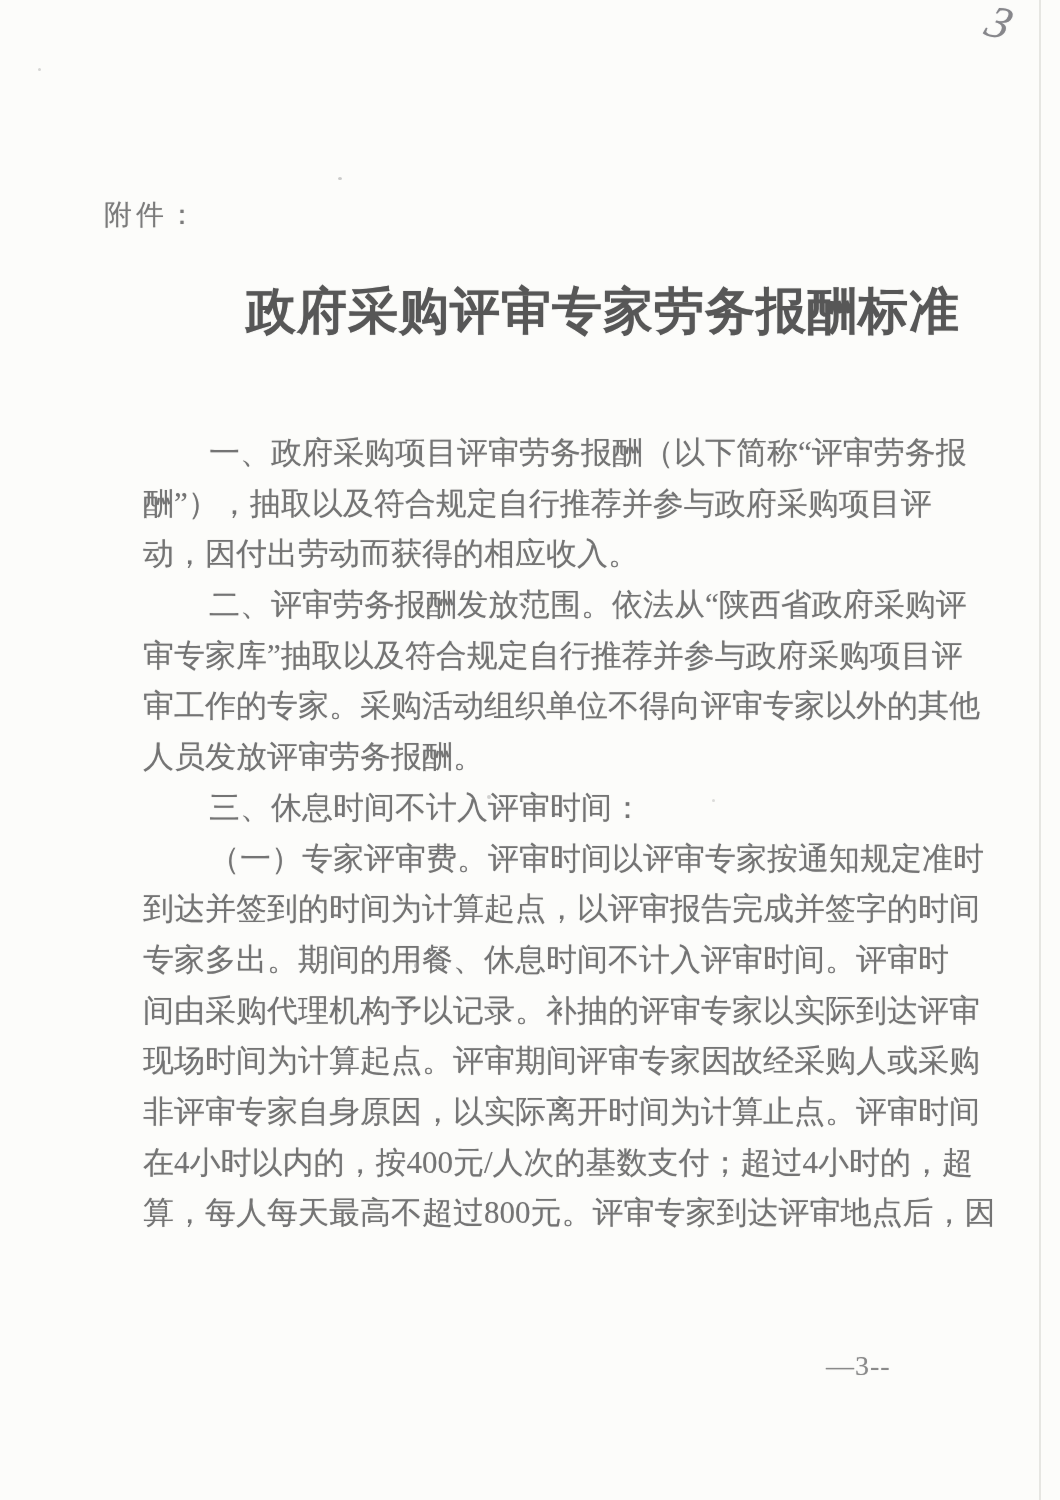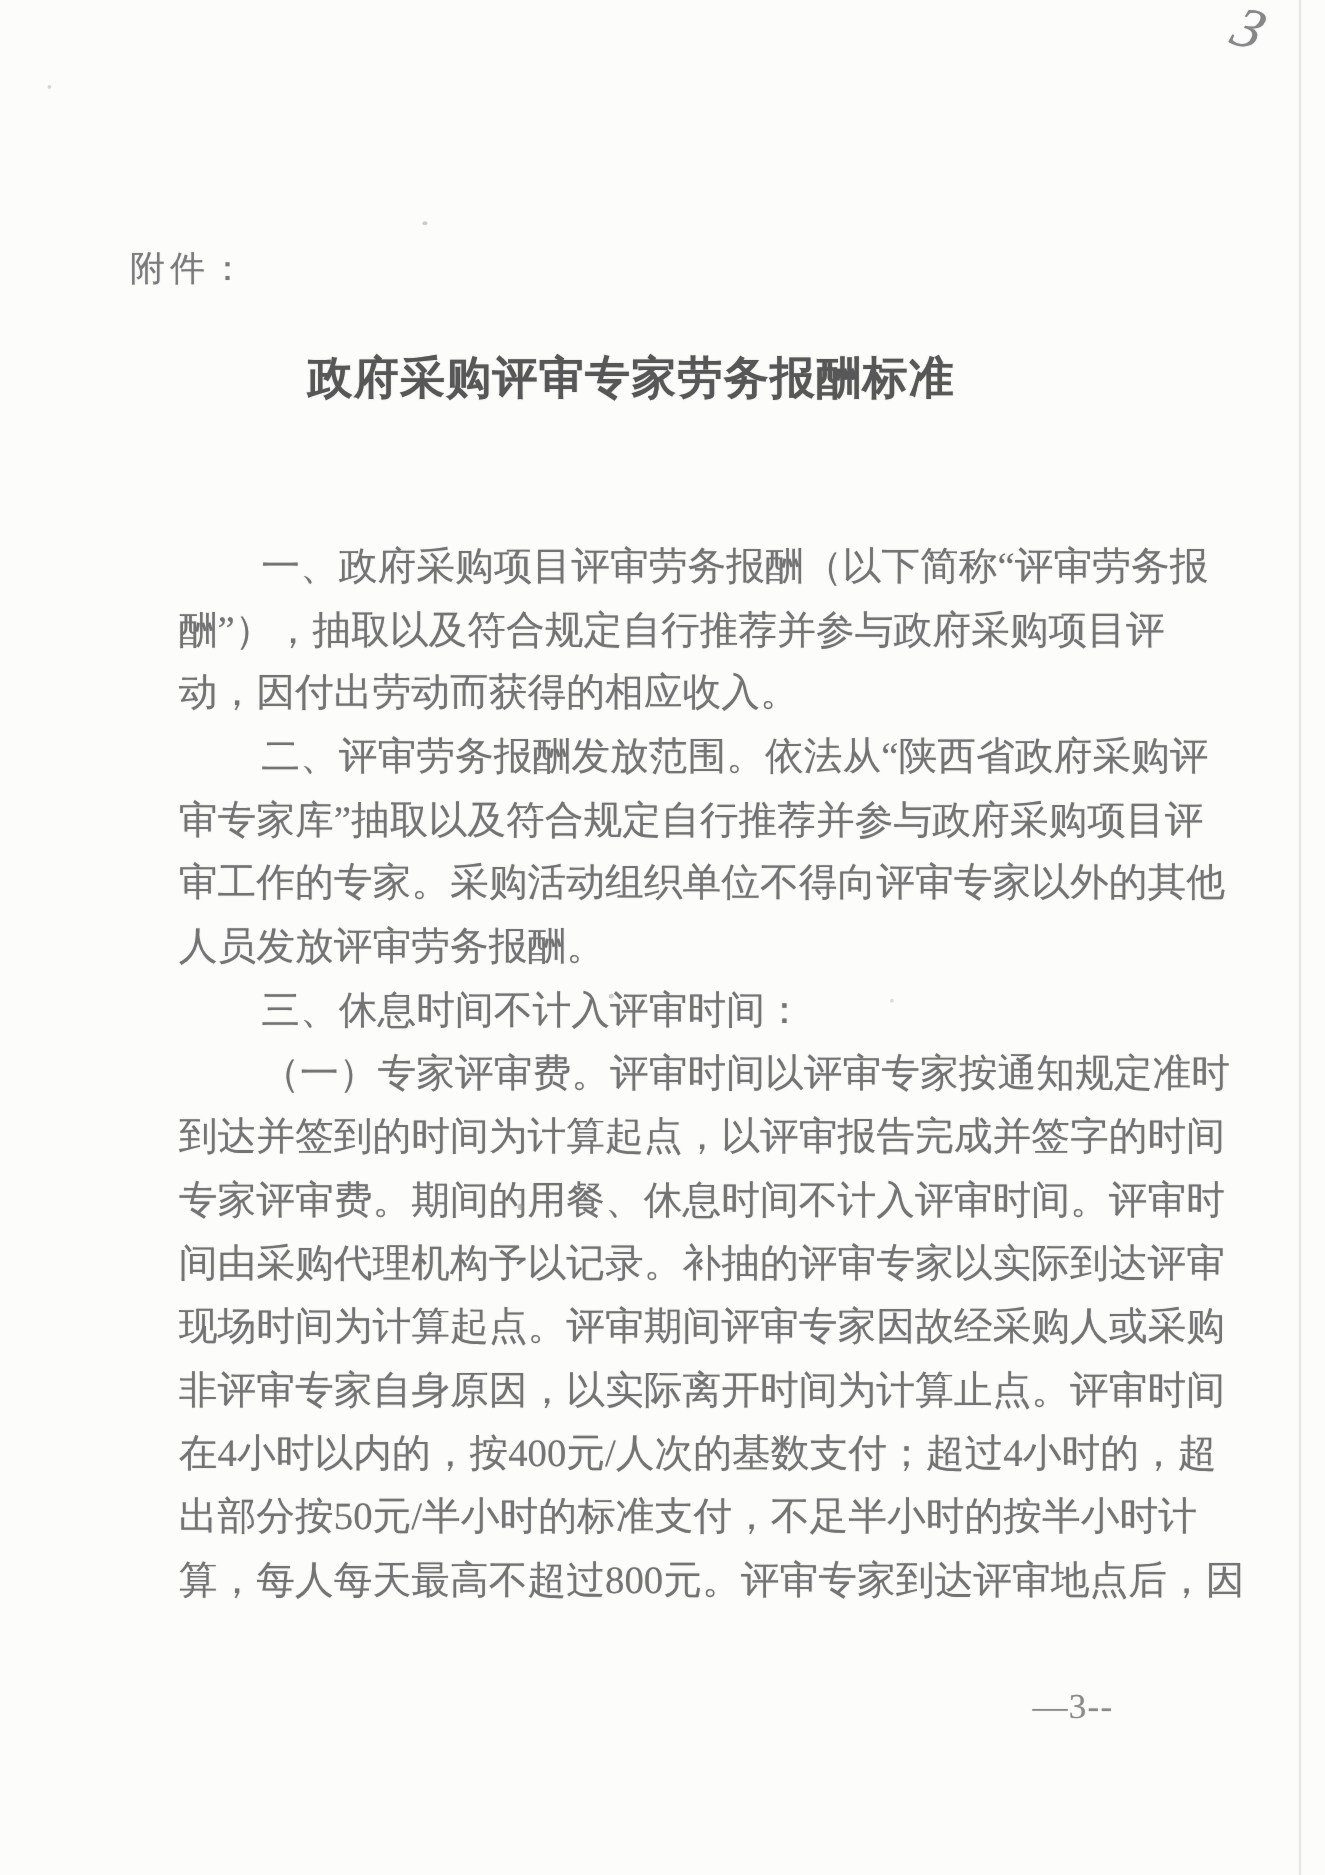--- a/index.html
+++ b/index.html
@@ -33,21 +33,21 @@
     color: #7b7b7b;
     letter-spacing: 4px;
     text-shadow: 0 0 1px rgba(120,120,120,.45);
     margin-top: 26px;
   }
   .doc-title {
     position: absolute;
     left: 246px;
     top: 278px;
     margin: 0;
-    font-size: 36px;
+    font-size: 50px;
     font-weight: bold;
     color: #575757;
     letter-spacing: 1px;
     white-space: nowrap;
     text-shadow: 0 0 1px rgba(90,90,90,.5);
   }
   .doc-body {
     position: absolute;
     left: 103px;
     top: 428px;
@@ -111,26 +111,25 @@
   <div class="text-line indent">一、政府采购项目评审劳务报酬（以下简称“评审劳务报</div>
       <div class="text-line">酬”），抽取以及符合规定自行推荐并参与政府采购项目评</div>
       <div class="text-line para-end">动，因付出劳动而获得的相应收入。</div>
       <div class="text-line indent">二、评审劳务报酬发放范围。依法从“陕西省政府采购评</div>
       <div class="text-line">审专家库”抽取以及符合规定自行推荐并参与政府采购项目评</div>
       <div class="text-line">审工作的专家。采购活动组织单位不得向评审专家以外的其他</div>
       <div class="text-line para-end">人员发放评审劳务报酬。</div>
       <div class="text-line indent para-end">三、休息时间不计入评审时间：</div>
       <div class="text-line indent">（一）专家评审费。评审时间以评审专家按通知规定准时</div>
       <div class="text-line">到达并签到的时间为计算起点，以评审报告完成并签字的时间</div>
-      <div class="text-line">专家评审费。期间的用餐、休息时间不计入评审时间。评审时</div>
+      <div class="text-line">专家多出。期间的用餐、休息时间不计入评审时间。评审时</div>
       <div class="text-line">间由采购代理机构予以记录。补抽的评审专家以实际到达评审</div>
       <div class="text-line">现场时间为计算起点。评审期间评审专家因故经采购人或采购</div>
       <div class="text-line">非评审专家自身原因，以实际离开时间为计算止点。评审时间</div>
       <div class="text-line">在4小时以内的，按400元/人次的基数支付；超过4小时的，超</div>
-      <div class="text-line">出部分按50元/半小时的标准支付，不足半小时的按半小时计</div>
       <div class="text-line">算，每人每天最高不超过800元。评审专家到达评审地点后，因</div>
     </div>
 
   <div class="page-number">—3--</div>
 
   <div class="scan-edge"></div>
 
   <div class="speck s1"></div>
   <div class="speck s2"></div>
   <div class="speck s3"></div>

